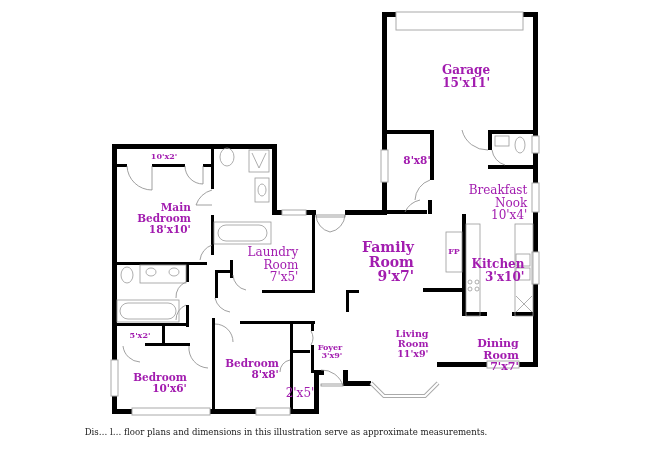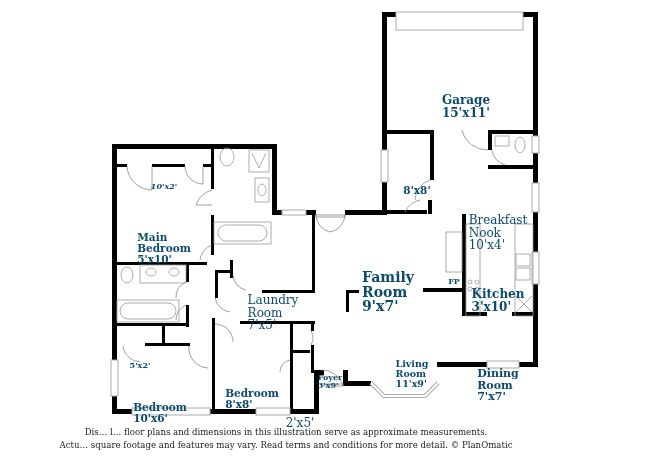--- a/index.html
+++ b/index.html
@@ -1,18 +1,18 @@
 <!DOCTYPE html>
 <html><head>
 <meta charset="utf-8">
 <style>
   html, body { margin:0; padding:0; background:#ffffff; }
   body { width:650px; height:473px; position:relative; overflow:hidden; font-family:"DejaVu Serif", serif; }
   #plan { position:absolute; left:0; top:0; width:650px; height:473px; }
-  .lbl { position:absolute; text-align:left; color:#0c4a6e; font-family:"DejaVu Serif", serif; font-weight:bold; line-height:1.05; white-space:nowrap; transform:translateX(-50%);margin-top:30px; }
+  .lbl { position:absolute; text-align:right; color:#a21caf; font-family:"DejaVu Serif", serif; font-weight:bold; line-height:1.05; white-space:nowrap; transform:translateX(-50%); }
   .lbl span { display:block; }
   .big { font-size:12px; }
   .med { font-size:10.5px; }
   .sm { font-size:8px; }
   .xs { font-size:12px; font-weight:normal; }
   .disclaimer { position:absolute; left:0; width:572px; top:426px; text-align:center; font-family:"DejaVu Serif", serif; font-size:8.6px; color:#222; line-height:13px; }
   .disclaimer span { display:block; }
 </style>
 </head>
 <body>
@@ -172,38 +172,38 @@
 </svg>
 
 <div class="lbl big" style="left:466px; top:64px;">
   <span>Garage</span>
   <span>15'x11'</span>
 </div>
 
 <div class="lbl med" style="left:164px; top:202px;">
   <span>Main</span>
   <span>Bedroom</span>
-  <span>5'x10'</span>
-</div>
-
-<div class="lbl sm" style="left:164px; top:152px;font-style:italic;">
+  <span>18'x10'</span>
+</div>
+
+<div class="lbl sm" style="left:164px; top:152px;">
   <span>10'x2'</span>
 </div>
 
 <div class="lbl med" style="left:417px; top:155px;">
   <span>8'x8'</span>
 </div>
 
 <div class="lbl xs" style="left:498px; top:184px;">
   <span>Breakfast</span>
   <span>Nook</span>
   <span>10'x4'</span>
 </div>
 
-<div class="lbl xs" style="left:273px; top:264px;">
+<div class="lbl xs" style="left:273px; top:246px;">
   <span>Laundry</span>
   <span>Room</span>
   <span>7'x5'</span>
 </div>
 
 <div class="lbl sm" style="left:388px; top:240px; font-size:14px;">
   <span>Family</span>
   <span>Room</span>
   <span>9'x7'</span>
 </div>
@@ -247,14 +247,13 @@
 </div>
 
 <div class="lbl sm" style="left:498px; top:338px; font-size:11px;">
   <span>Dining</span>
   <span>Room</span>
   <span>7'x7'</span>
 </div>
 
 <div class="disclaimer">
   <span>Dis… l… floor plans and dimensions in this illustration serve as approximate measurements.</span>
-  <span>Actu… square footage and features may vary. Read terms and conditions for more detail. © PlanOmatic</span>
 </div>
 
 </body></html>

